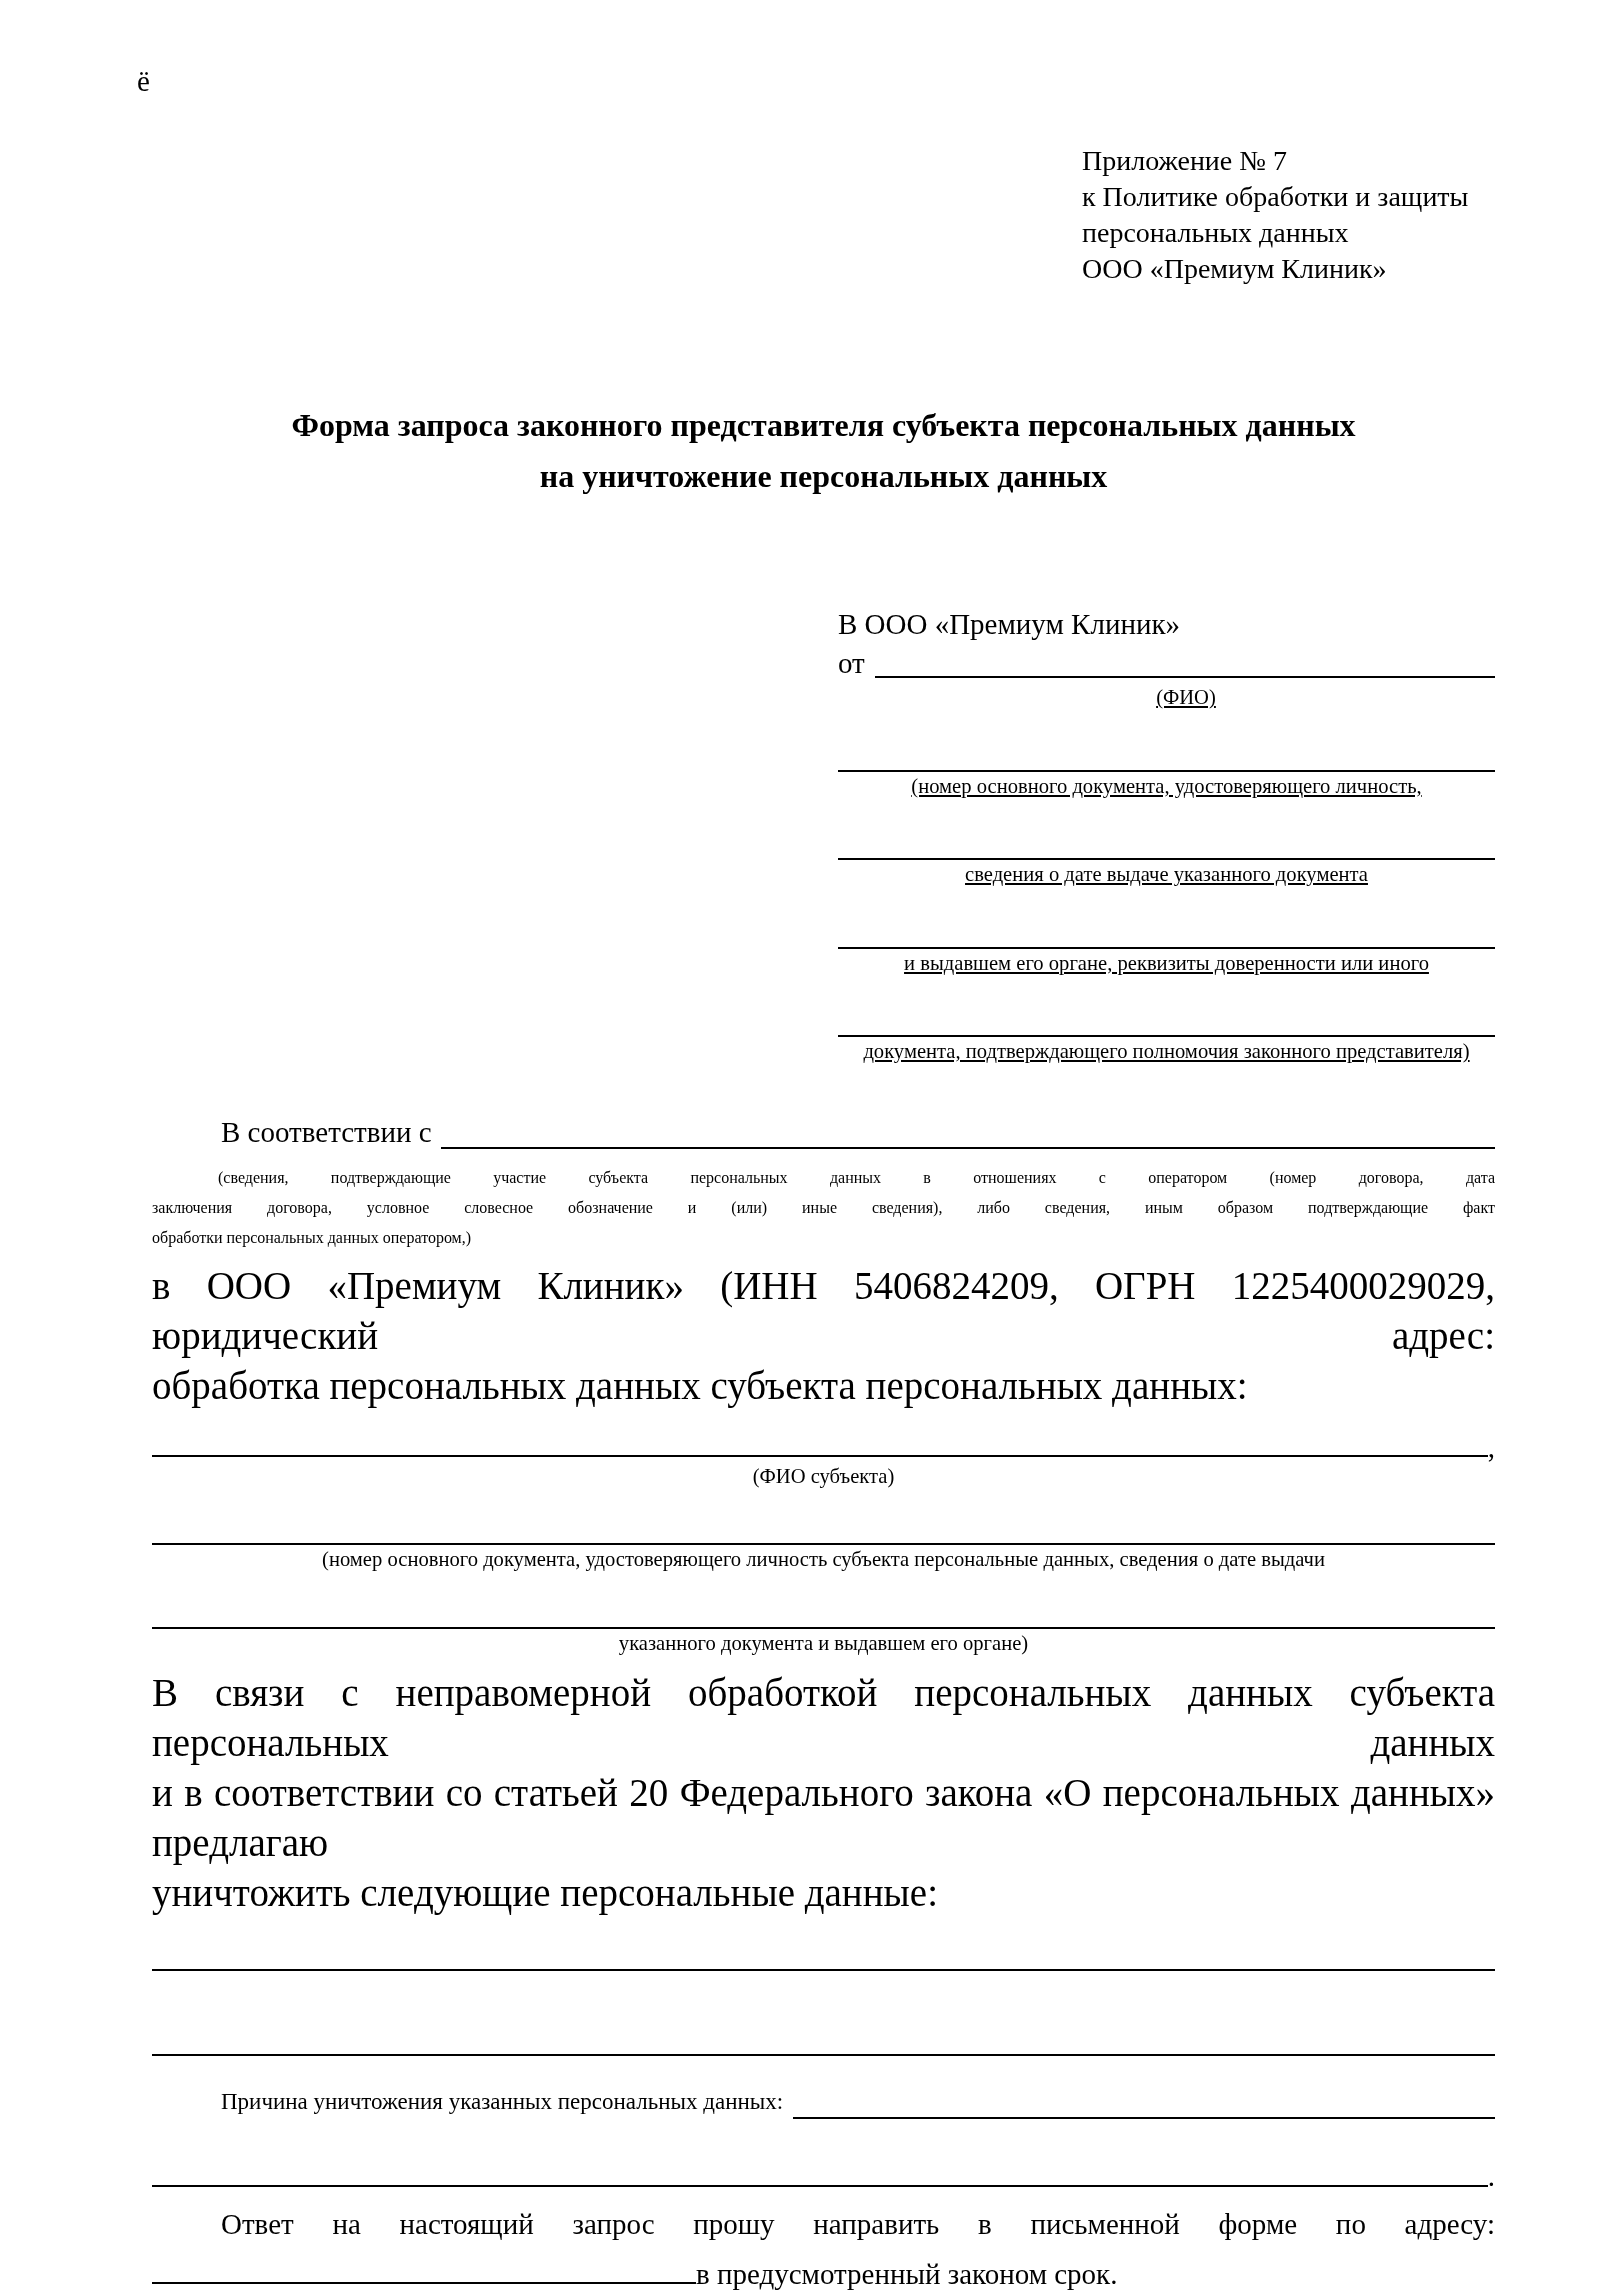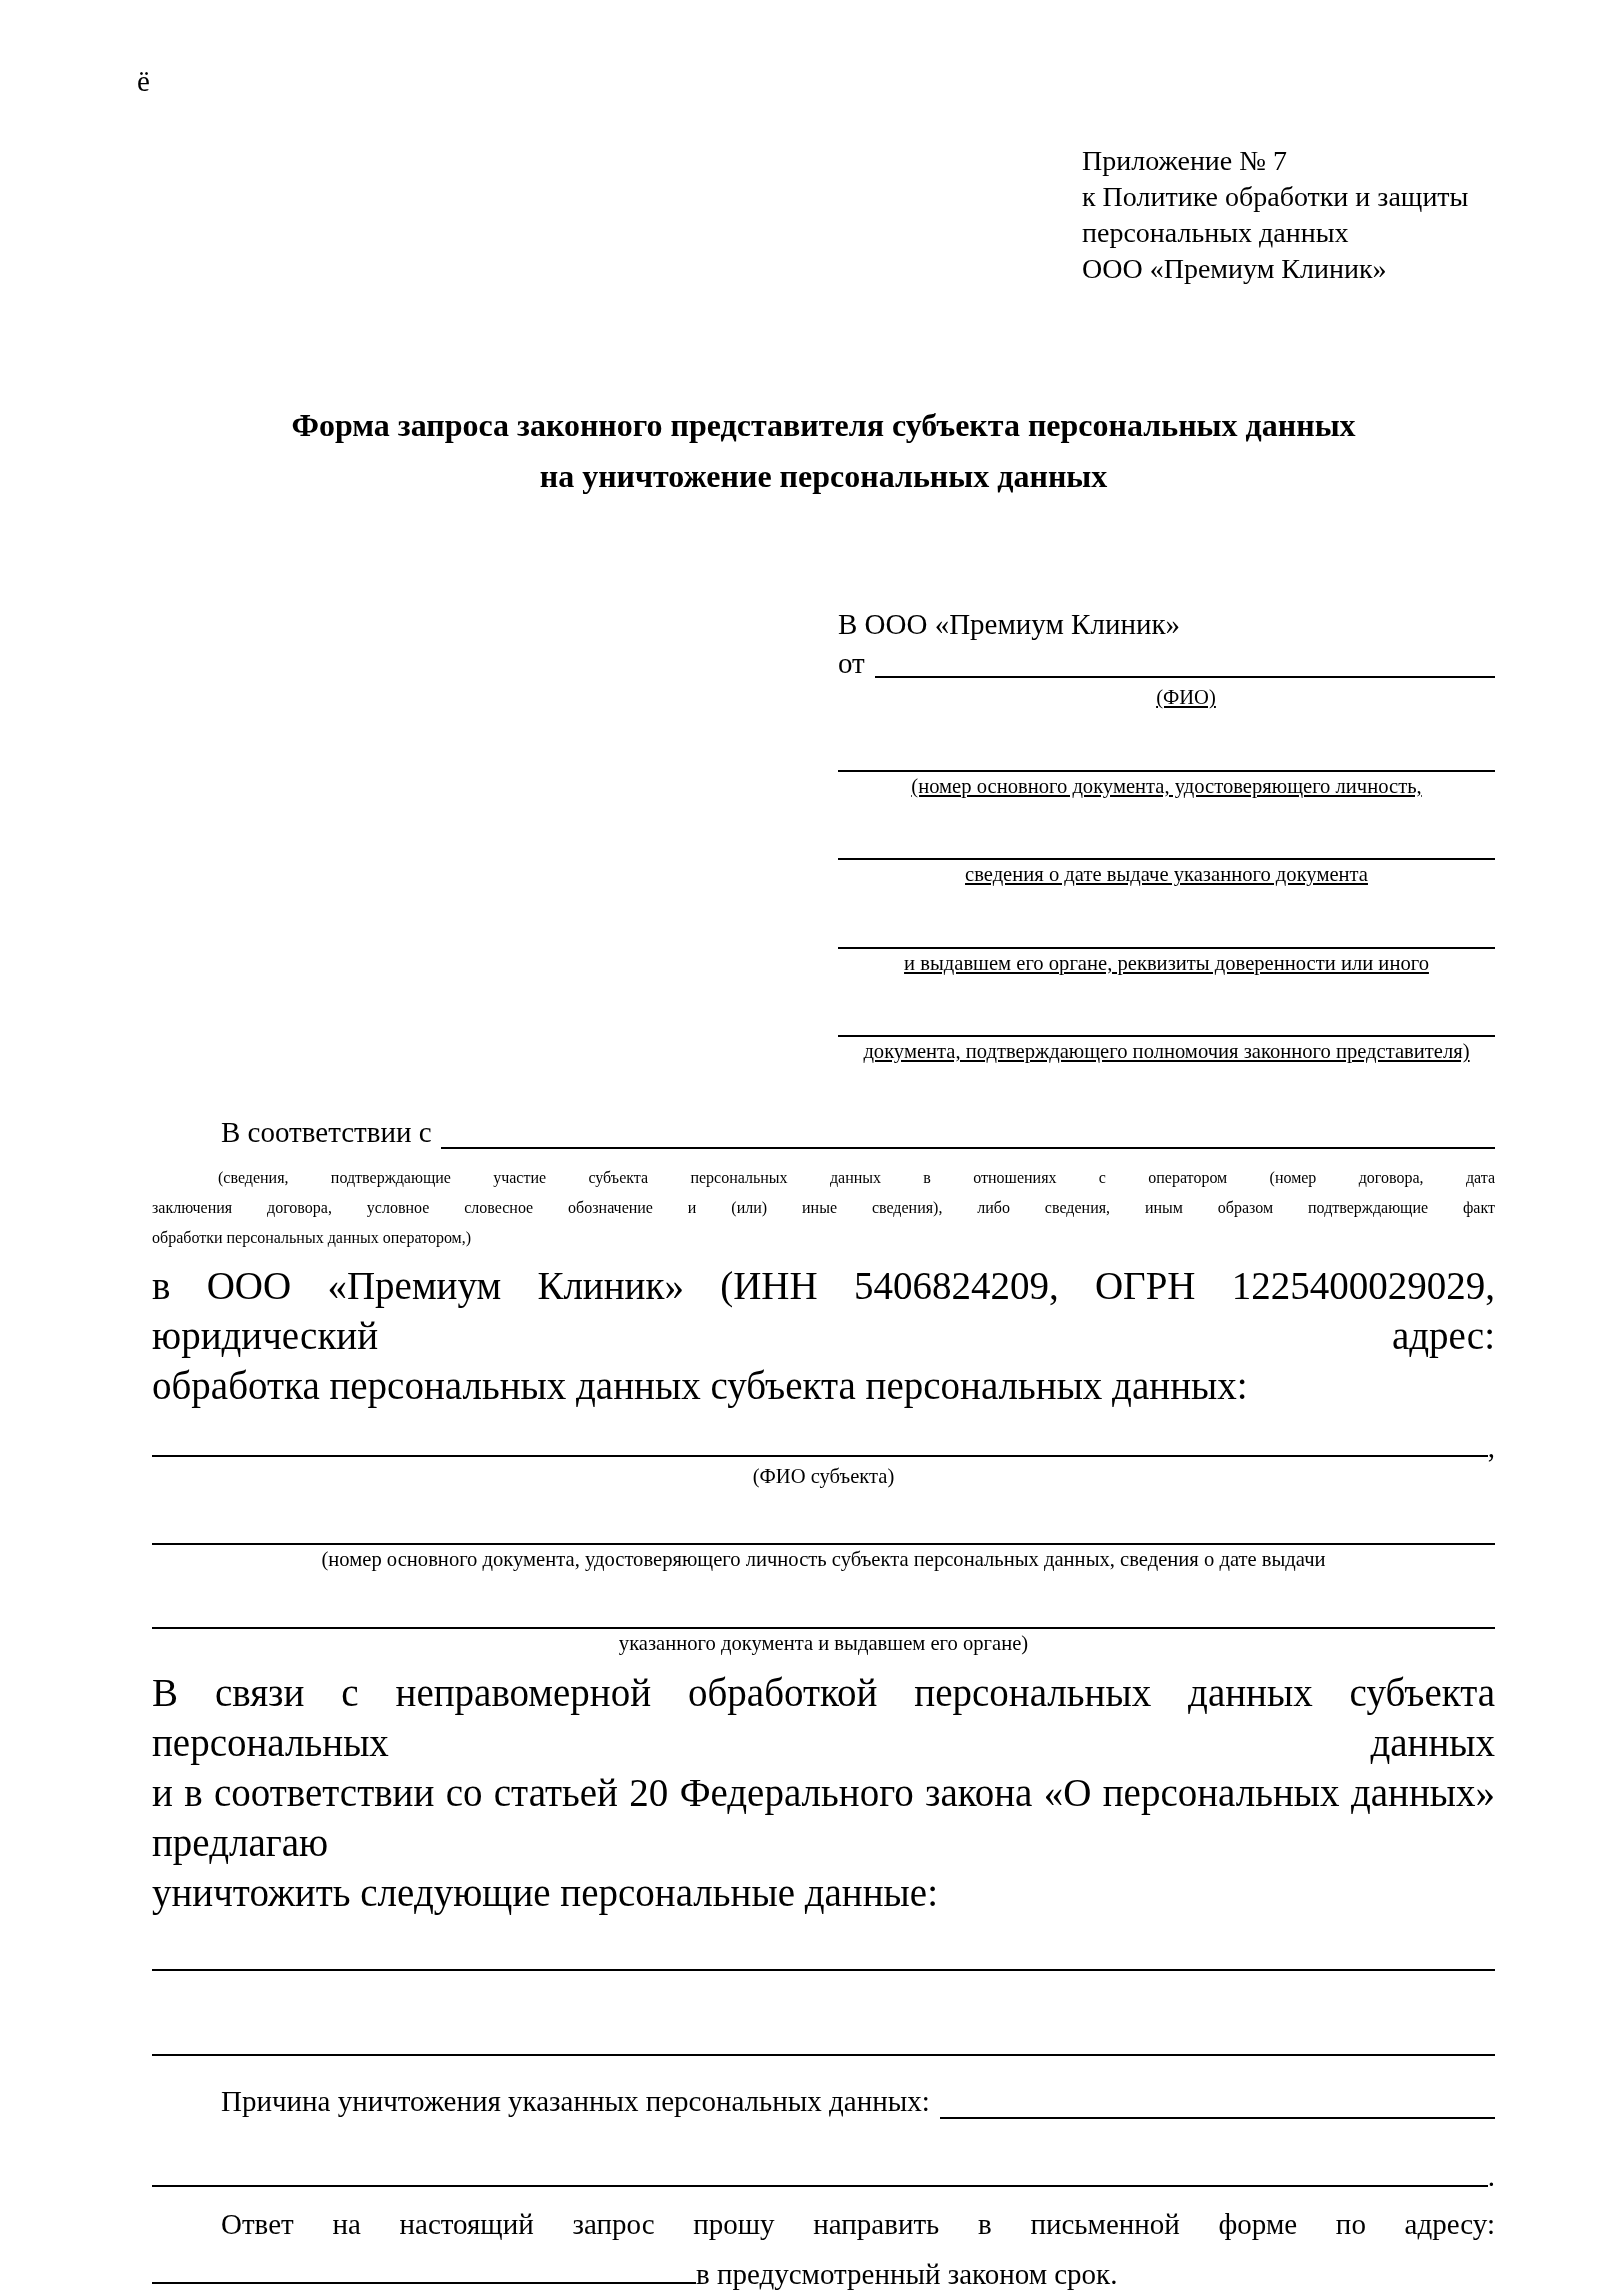--- a/index.html
+++ b/index.html
@@ -102,21 +102,21 @@
   .hline {
     border-bottom: 2.9px solid #000;
     height: 0;
   }
   .gap-55 { margin-top: 54px; }
   .gap-52 { margin-top: 51px; }
   .gap-85 { margin-top: 83px; }
 
   .destruction { margin-top: 11.8px; }
 
-  .cause-row { display: flex; margin-top: 24.5px; font-size: 29px; line-height: 43px; font-family: Liberation Serif, serif; }
+  .cause-row { display: flex; margin-top: 24.5px; font-size: 23px; line-height: 43px; font-family: Liberation Serif, serif; }
   .cause-row .label { padding-left: 69px; white-space: nowrap; }
 
   .period-row { display: flex; margin-top: 39px; font-size: 29px; }
   .period-row .fill3 { margin-left: 0; }
   .period-row .tail-char { line-height: 29px; }
 
   .answer {
     margin-top: 7.8px;
     font-size: 29px;
     line-height: 50px;
@@ -198,21 +198,21 @@
       <div class="body-line">обработка персональных данных субъекта персональных данных:</div>
     </div>
 
     <div class="comma-row">
       <span class="fill3"></span>
       <span class="tail-char">,</span>
     </div>
     <div class="center-caption">(ФИО субъекта)</div>
 
     <div class="hline gap-55"></div>
-    <div class="center-caption">(номер основного документа, удостоверяющего личность субъекта персональных данных, сведения о дате выдачи</div>
+    <div class="center-caption">(номер основного документа, удостоверяющего личность субъекта персональные данных, сведения о дате выдачи</div>
 
     <div class="hline gap-55"></div>
     <div class="center-caption">указанного документа и выдавшем его органе)</div>
 
     <div class="destruction">
       <div class="body-line just">В связи с неправомерной обработкой персональных данных субъекта персональных данных</div>
       <div class="body-line just">и в соответствии со статьей 20 Федерального закона «О персональных данных» предлагаю</div>
       <div class="body-line">уничтожить следующие персональные данные:</div>
     </div>
 

